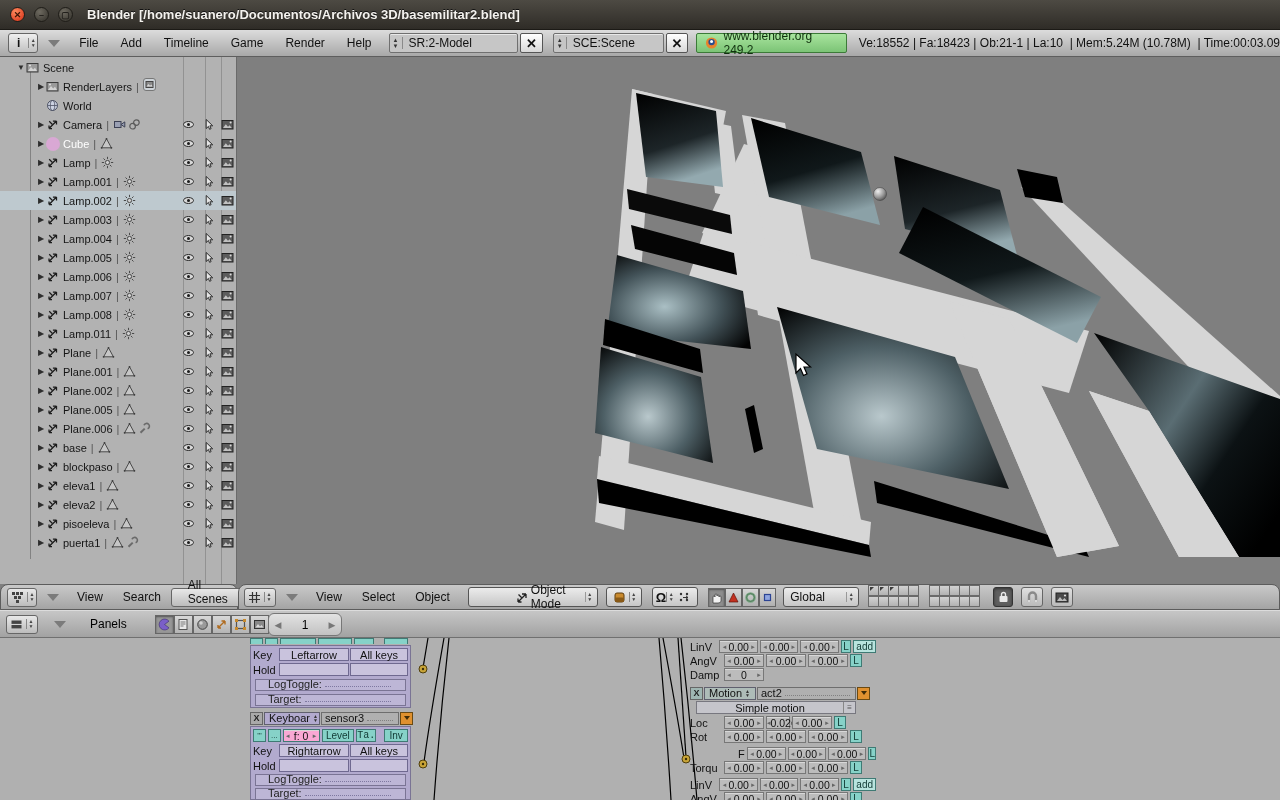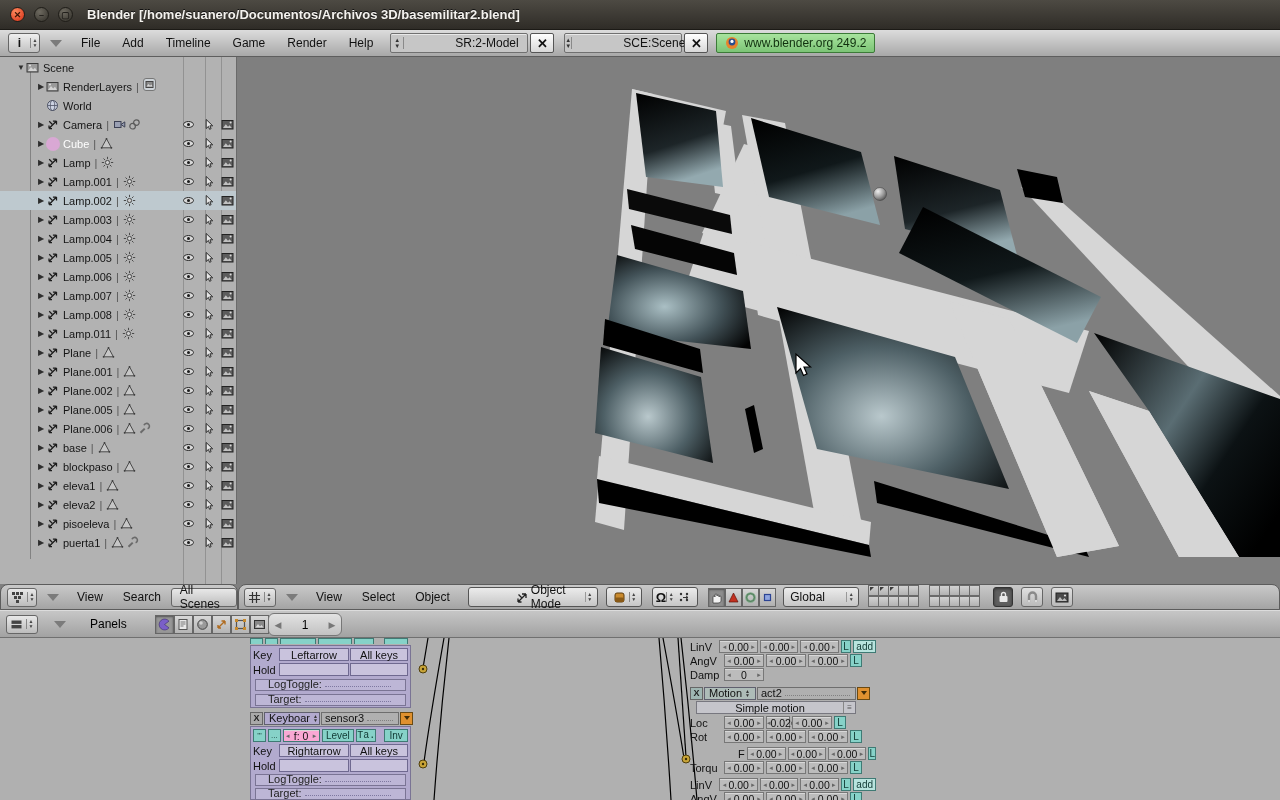--- a/index.html
+++ b/index.html
@@ -26,21 +26,21 @@
     display:flex; align-items:center; font-size:12px; color:#111; }
   .mb-menu { padding:0 11px; cursor:default; }
   .wtypebtn { width:32px; height:20px; margin-left:8px; background:linear-gradient(#efefef,#c2c2c2);
     border:1px solid #666; border-radius:3px; display:flex; align-items:center; }
   .wtypebtn .glyph { flex:1; text-align:center; }
   .stepcol { width:9px; border-left:1px solid #888; font-size:5px; line-height:5px;
     color:#444; text-align:center; }
   .collapse-tri { width:0; height:0; border-left:6px solid transparent; border-right:6px solid transparent;
     border-top:7px solid #7b7b7b; margin:0 8px 0 10px; }
   .fieldbox { height:20px; background:#c6c6c6; border:1px solid #707070; border-radius:2px;
-    display:flex; align-items:center; box-shadow:inset 0 1px 0 #e8e8e8;gap:45px; }
+    display:flex; align-items:center; box-shadow:inset 0 1px 0 #e8e8e8; }
   .fieldbox .stepper { width:13px; text-align:center; font-size:6px; line-height:6px; color:#333;
     border-right:1px solid #8a8a8a; }
   .fieldbox .val { padding:0 6px; font-size:12px; }
   .xbtn { width:24px; height:20px; background:linear-gradient(#fff,#d8d8d8); border:1px solid #555;
     border-radius:2px; margin-left:2px; display:flex; align-items:center; justify-content:center;
     font-weight:bold; font-size:13px; }
   #version-btn { height:20px; margin-left:8px; background:linear-gradient(#a8e49e,#7cc476);
     border:1px solid #3c7a38; border-radius:2px; display:flex; align-items:center;
     padding:0 8px; font-size:12px; color:#10300e; }
   #blender-logo { width:14px; height:14px; margin-right:5px; }
@@ -177,20 +177,21 @@
     </div>
     <div class="xbtn">✕</div>
     <div id="version-btn">
       <svg id="blender-logo" viewBox="0 0 14 14">
         <circle cx="7" cy="7" r="6" fill="#e8832c"></circle>
         <circle cx="7" cy="6" r="3.4" fill="#2a4d8f"></circle>
         <circle cx="7" cy="5.4" r="1.6" fill="#fff"></circle>
       </svg>
       <span>www.blender.org 249.2</span>
     </div>
+    <span id="stats">Ve:18552 | Fa:18423 | Ob:21-1 | La:10  | Mem:5.24M (10.78M)  | Time:00:03.09</span>
   </div>
 
   <div id="main" class="abs">
 
     <div id="outliner" class="abs">
       <div class="abs ol-colsep" style="left:183px;"></div>
       <div class="abs ol-colsep" style="left:205px;"></div>
       <div class="abs ol-colsep" style="left:221px;"></div>
       <div id="ol-treeline" class="abs"></div>
       <div id="ol-rows" class="abs">
@@ -1006,21 +1007,21 @@
             <rect x="3" y="5" width="3" height="3"></rect>
         <rect x="7" y="5" width="3" height="3"></rect>
             <rect x="5" y="9" width="3" height="3"></rect>
           </g>
       </svg>
       <span class="stepcol">▲<br>▼</span>
     </div>
     <div class="collapse-tri"></div>
     <span class="hmenu">View</span>
     <span class="hmenu">Search</span>
-    <div class="hbtn" style="padding:0 8px;">
+    <div class="hbtn" style="padding:0 16px;align-items:flex-end;">
       <span>All Scenes</span>
     </div>
   </div>
 
   <div id="vp-header" class="abs hdr">
     <div class="hbtn" style="width:32px;margin-left:5px;">
       <svg class="mini-ico" viewBox="0 0 13 13">
         <g stroke="#333" stroke-width="1.2" fill="none">
           <path d="M1,4.5 h11 M1,8.5 h11 M4.5,1 v11 M8.5,1 v11"></path>
           </g>

